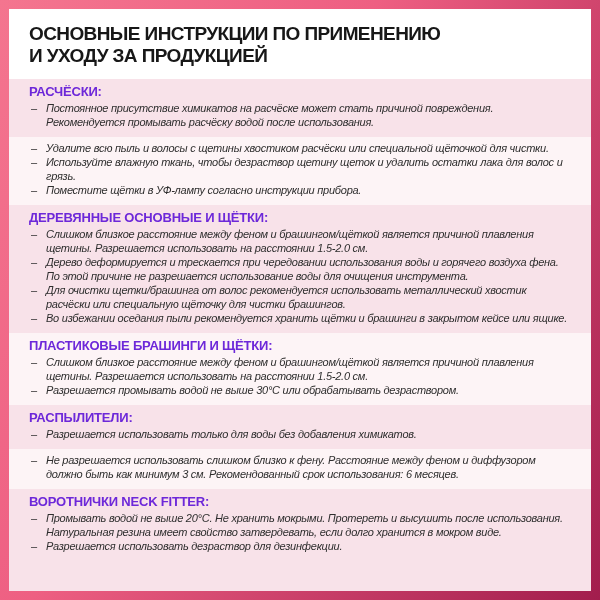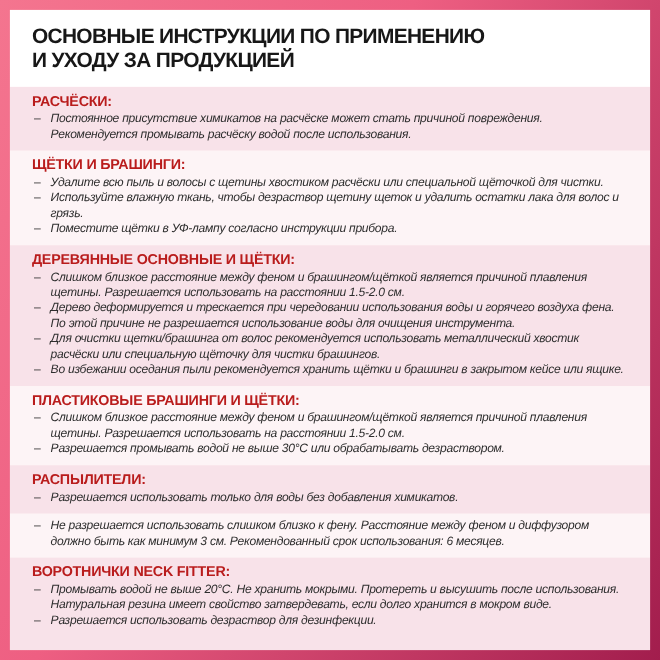--- a/index.html
+++ b/index.html
@@ -34,21 +34,21 @@
   .logo { flex: 0 0 auto; margin-left: 8px; }
 
   
   .sections { flex: 1; display: flex; flex-direction: column; }
   .section { padding: 5px 20px 7px 20px; }
   .section:nth-child(odd)  { background: #f8e2e9; }
   .section:nth-child(even) { background: #fdf4f6; }
   .section:last-child { flex: 1; }
 
   .section h2 {
-    color: #b91c1c;
+    color: #6d28d9;
     font-size: 13px; font-weight: bold;
     letter-spacing: -0.2px;
     margin-bottom: 3px;
   }
   .section ul { list-style: none; }
   .section li {
     display: flex;
     color: #2e2e2e;
     font-size: 11px; line-height: 1.27; letter-spacing: -0.25px;
   }
@@ -78,21 +78,20 @@
         <h2>РАСЧЁСКИ:</h2>
         <ul>
           <li>
               <span class="dash">–</span>
               <span class="item-text">Постоянное присутствие химикатов на расчёске может стать причиной повреждения. Рекомендуется промывать расчёску водой после использования.</span>
             </li>
         </ul>
       </div>
 
       <div class="section">
-        <h2>ЩЁТКИ И БРАШИНГИ:</h2>
         <ul>
           <li>
               <span class="dash">–</span>
               <span class="item-text">Удалите всю пыль и волосы с щетины хвостиком расчёски или специальной щёточкой для чистки.</span>
             </li>
           <li>
               <span class="dash">–</span>
               <span class="item-text">Используйте влажную ткань, чтобы дезраствор щетину щеток и удалить остатки лака для волос и грязь.</span>
             </li>
           <li>

